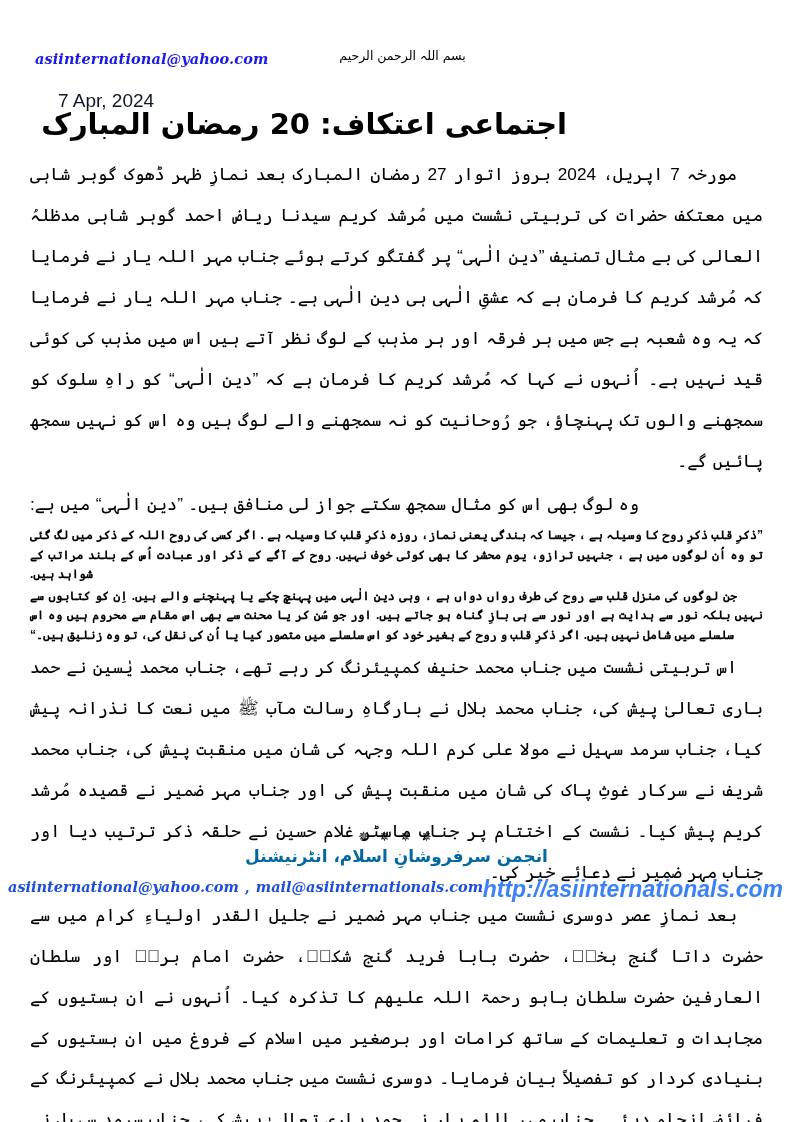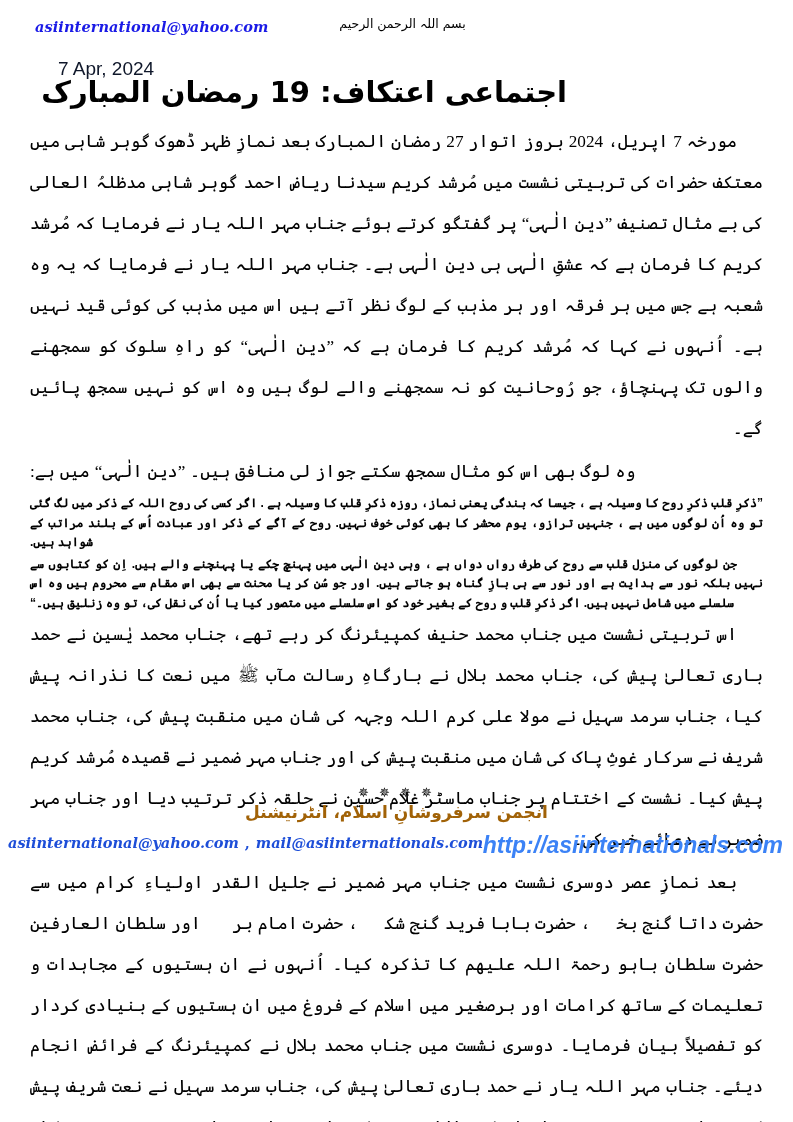--- a/index.html
+++ b/index.html
@@ -15,21 +15,22 @@
     font-family: "DejaVu Sans", sans-serif;
     color: #000000;
     position: relative;
   }
 
   .page {
     width: 793px;
     height: 868px;
     position: relative;
     box-sizing: border-box;
-    padding: 16px 30px;
+    padding: 4px 30px;
+    margin-top: 44px;
   }
 
   
   .masthead {
     position: relative;
     height: 30px;
     direction: ltr;
   }
   .masthead-email {
     position: absolute;
@@ -87,21 +88,21 @@
 
   
   .body-copy {
     direction: rtl;
     text-align: justify;
     text-align-last: right;
     margin-top: 12px;
   }
 
   .para {
-    font-family: Liberation Serif, serif;
+    font-family: Liberation Sans, sans-serif;
     font-size: 17.2px;
     line-height: 2.38;
     text-indent: 26px;
     margin: 0 0 2px 0;
     word-spacing: 0.5px;
   }
   .para.tail-left {
     text-align-last: left;
   }
 
@@ -134,21 +135,21 @@
     letter-spacing: 3px;
     color: #000;
     margin-bottom: 3px;
     font-family: "DejaVu Sans", sans-serif;
   }
   .org-name {
     text-align: center;
     font-family: "DejaVu Sans", sans-serif;
     font-size: 17px;
     font-weight: 700;
-    color: #a16207;
+    color: #0369a1;
     margin-bottom: 12px;
     direction: rtl;
   }
   .contact-row {
     position: relative;
     direction: ltr;
     height: 26px;
     padding: 0 6px;
   }
   .contact-emails {
@@ -182,21 +183,21 @@
 <body>
 
 <div class="page">
 
   <div class="masthead">
     <span class="masthead-email">asiinternational@yahoo.com</span>
     <div class="bismillah">بسم اللہ الرحمن الرحیم</div>
   </div>
 
   <div class="title-row">
-    <h1 class="doc-title">اجتماعی اعتکاف: 19 رمضان المبارک</h1>
+    <h1 class="doc-title">اجتماعی اعتکاف: 20 رمضان المبارک</h1>
     <span class="doc-date">7 Apr, 2024</span>
   </div>
 
   <div class="body-copy">
 
     <p class="para">مورخہ 7 اپریل، 2024 بروز اتوار 27 رمضان المبارک بعد نمازِ ظہر ڈھوک گوہر شاہی میں معتکف حضرات کی تربیتی نشست میں مُرشد کریم سیدنا ریاض احمد گوہر شاہی مدظلہُ العالی کی بے مثال تصنیف ”دین الٰہی“ پر گفتگو کرتے ہوئے جناب مہر اللہ یار نے فرمایا کہ مُرشد کریم کا فرمان ہے کہ عشقِ الٰہی ہی دین الٰہی ہے۔ جناب مہر اللہ یار نے فرمایا کہ یہ وہ شعبہ ہے جس میں ہر فرقہ اور ہر مذہب کے لوگ نظر آتے ہیں اس میں مذہب کی کوئی قید نہیں ہے۔ اُنہوں نے کہا کہ مُرشد کریم کا فرمان ہے کہ ”دین الٰہی“ کو راہِ سلوک کو سمجھنے والوں تک پہنچاؤ، جو رُوحانیت کو نہ سمجھنے والے لوگ ہیں وہ اس کو نہیں سمجھ پائیں گے۔</p>
 
     <p class="para tail-left">وہ لوگ بھی اس کو مثال سمجھ سکتے جواز لی منافق ہیں۔ ”دین الٰہی“ میں ہے:</p>
 
     <p class="quote-block">”ذکرِ قلب ذکرِ روح کا وسیلہ ہے ، جیسا کہ بندگی یعنی نماز، روزہ ذکرِ قلب کا وسیلہ ہے . اگر کسی کی روح اللہ کے ذکر میں لگ گئی تو وہ اُن لوگوں میں ہے ، جنہیں ترازو، یوم محشر کا بھی کوئی خوف نہیں. روح کے آگے کے ذکر اور عبادت اُس کے بلند مراتب کے شواہد ہیں.</p>

